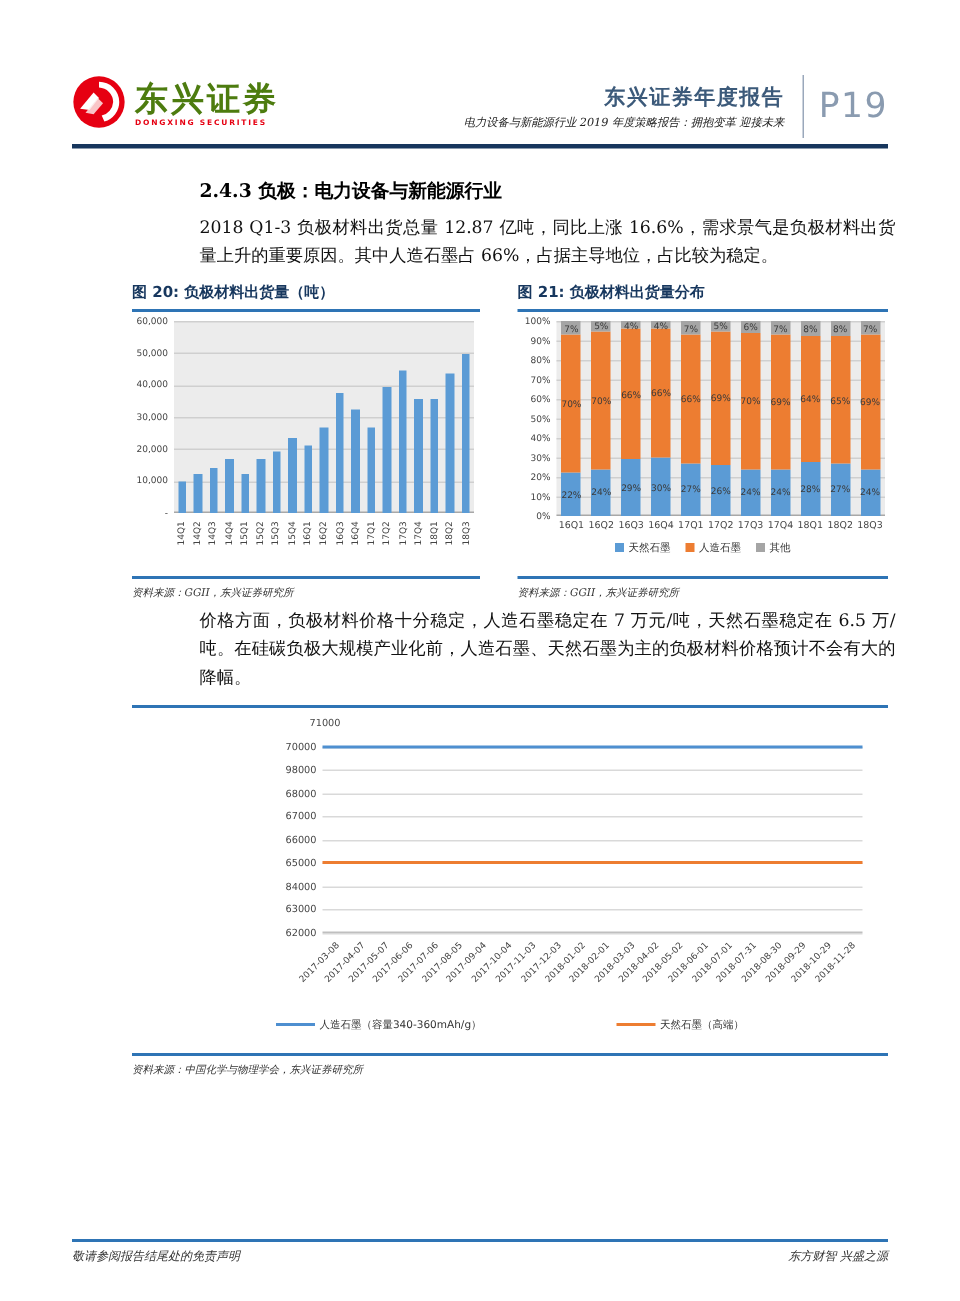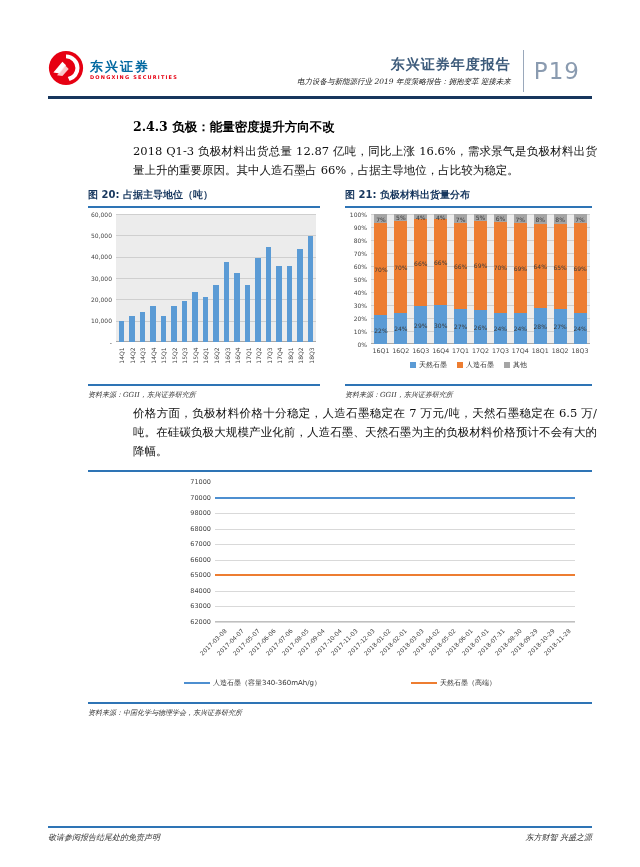--- a/index.html
+++ b/index.html
@@ -1,23 +1,23 @@
 <!DOCTYPE html>
 <html><head>
 <meta charset="utf-8">
 <style>
   * { margin:0; padding:0; box-sizing:border-box; }
   body { width:640px; height:867px; background:#ffffff; font-family:"DejaVu Sans","Liberation Sans",sans-serif; position:relative; overflow:hidden; }
   .page { position:absolute; left:0; top:0; width:640px; height:867px; background:#fff; }
 
   
   .logo-wrap { position:absolute; left:48px; top:50px; display:flex; align-items:center; gap:6px; }
-  .logo-text-cn { font-size:13px; font-weight:bold; color:#0369a1; letter-spacing:2px; line-height:1.1; }
+  .logo-text-cn { font-size:22px; font-weight:bold; color:#4d7c0f; letter-spacing:2px; line-height:1.1; }
   .logo-text-en { font-size:5px; font-weight:bold; color:#e60012; letter-spacing:1.2px; }
-  .hdr-right { position:absolute; right:60px; top:50px; display:flex; align-items:center; }
+  .hdr-right { position:absolute; right:48px; top:50px; display:flex; align-items:center; }
   .hdr-titles { text-align:right; }
   .hdr-title { font-size:14px; font-weight:bold; color:#3c5a7a; letter-spacing:1px; }
   .hdr-subtitle { font-size:7.5px; font-style:italic; font-family:"DejaVu Serif","Liberation Serif",serif; color:#222; margin-top:3px; }
   .hdr-divider { width:1px; height:42px; background:#9aa8bb; margin:0 10px 0 12px; }
   .hdr-page { font-size:23px; color:#8a9bb0; font-weight:400; letter-spacing:1px; }
   .hdr-rule { position:absolute; left:48px; right:48px; top:96px; height:3px; background:#17365d; }
 
   
   .sec-heading { position:absolute; left:133px; top:119px; font-size:12.5px; font-weight:bold; color:#000; font-family:"DejaVu Serif","Liberation Serif",serif; }
   .para { position:absolute; left:133px; width:464px; font-size:11.5px; line-height:19px; color:#111; font-family:"DejaVu Serif","Liberation Serif",serif; text-align:justify; }
@@ -89,25 +89,25 @@
   <div class="hdr-right">
     <div class="hdr-titles">
       <div class="hdr-title">东兴证券年度报告</div>
       <div class="hdr-subtitle">电力设备与新能源行业 2019 年度策略报告：拥抱变革 迎接未来</div>
     </div>
     <div class="hdr-divider"></div>
     <div class="hdr-page">P19</div>
   </div>
   <div class="hdr-rule"></div>
 
-  <div class="sec-heading">2.4.3 负极：能量密度提升方向不改</div>
+  <div class="sec-heading">2.4.3 负极：电力设备与新能源行业</div>
   <div class="para para1">2018 Q1-3 负极材料出货总量 12.87 亿吨，同比上涨 16.6%，需求景气是负极材料出货量上升的重要原因。其中人造石墨占 66%，占据主导地位，占比较为稳定。</div>
 
   <div class="fig fig20">
-    <div class="fig-title">图 20: 占据主导地位（吨）</div>
+    <div class="fig-title">图 20: 负极材料出货量（吨）</div>
     <div class="fig-rule"></div>
     <div class="chart c20">
         <div class="plot" style="left: 28px; top: 2px; width: 200px; height: 128px;">
           <div class="gridline" style="top: 106.667px;"></div>
           <div class="gridline" style="top: 85.3333px;"></div>
           <div class="gridline" style="top: 64px;"></div>
           <div class="gridline" style="top: 42.6667px;"></div>
           <div class="gridline" style="top: 21.3333px;"></div>
           <div class="gridline" style="top: 0px;"></div>
           <div class="axisline" style="top: 127px;"></div>
@@ -306,21 +306,21 @@
         </div>
         <div class="ytick22" style="left: 91px; width: 32px; top: 140px;">62000</div>
         <div class="ytick22" style="left: 91px; width: 32px; top: 124.444px;">63000</div>
         <div class="ytick22" style="left: 91px; width: 32px; top: 108.889px;">84000</div>
         <div class="ytick22" style="left: 91px; width: 32px; top: 93.3333px;">65000</div>
         <div class="ytick22" style="left: 91px; width: 32px; top: 77.7778px;">66000</div>
         <div class="ytick22" style="left: 91px; width: 32px; top: 62.2222px;">67000</div>
         <div class="ytick22" style="left: 91px; width: 32px; top: 46.6667px;">68000</div>
         <div class="ytick22" style="left: 91px; width: 32px; top: 31.1111px;">98000</div>
         <div class="ytick22" style="left: 91px; width: 32px; top: 15.5556px;">70000</div>
-        <div class="ytick22" style="left: 91px; width: 32px; top: 0px;">71000</div>
+        <div class="ytick22" style="left: 107px; width: 32px; top: 0px;">71000</div>
         <div class="xlab-45" style="left: 75.2px; width: 60px; top: 149px;">2017-03-08</div>
         <div class="xlab-45" style="left: 91.5px; width: 60px; top: 149px;">2017-04-07</div>
         <div class="xlab-45" style="left: 107.9px; width: 60px; top: 149px;">2017-05-07</div>
         <div class="xlab-45" style="left: 124.3px; width: 60px; top: 149px;">2017-06-06</div>
         <div class="xlab-45" style="left: 140.6px; width: 60px; top: 149px;">2017-07-06</div>
         <div class="xlab-45" style="left: 157px; width: 60px; top: 149px;">2017-08-05</div>
         <div class="xlab-45" style="left: 173.4px; width: 60px; top: 149px;">2017-09-04</div>
         <div class="xlab-45" style="left: 189.7px; width: 60px; top: 149px;">2017-10-04</div>
         <div class="xlab-45" style="left: 206.1px; width: 60px; top: 149px;">2017-11-03</div>
         <div class="xlab-45" style="left: 222.5px; width: 60px; top: 149px;">2017-12-03</div>

